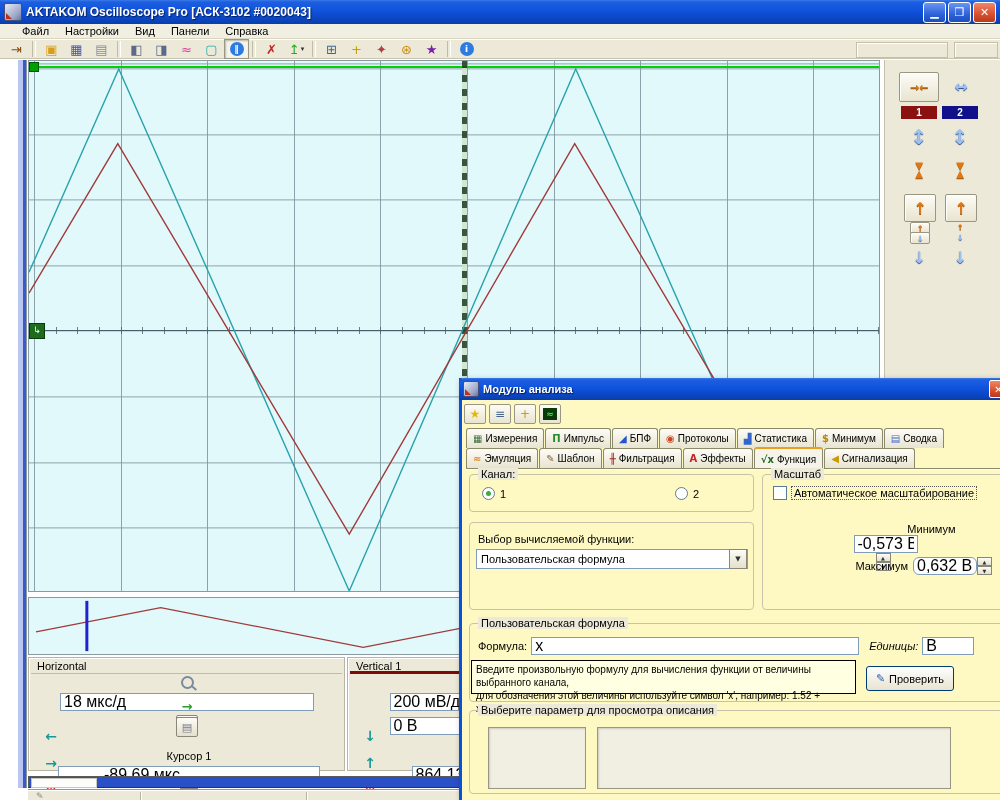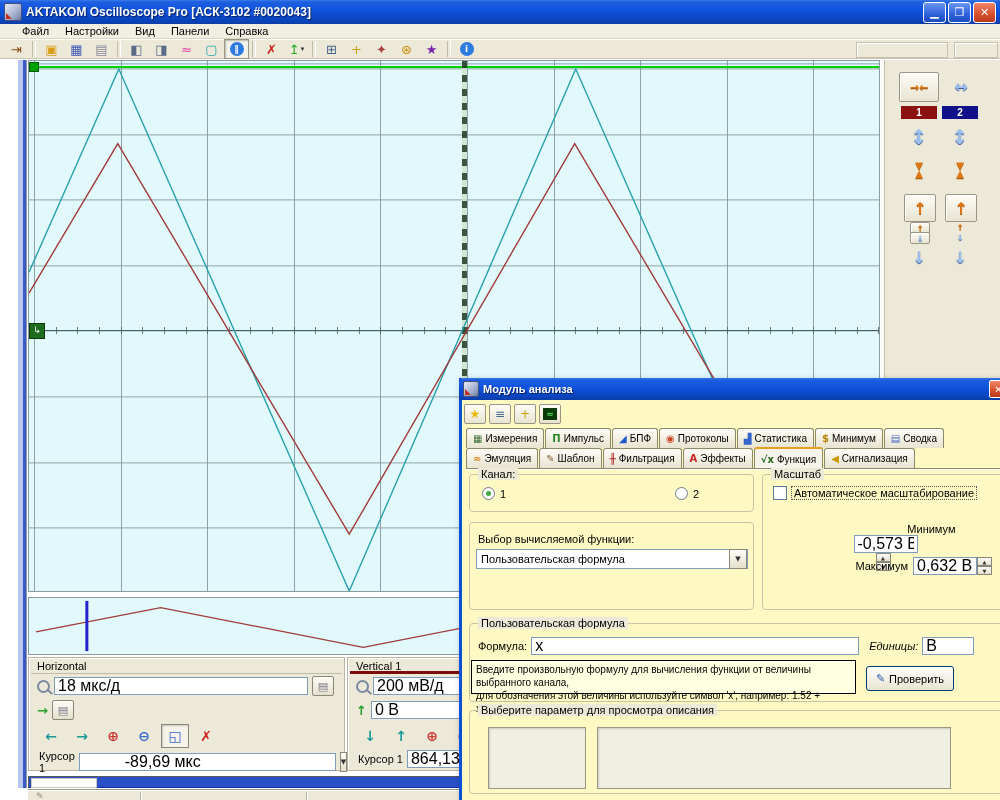--- a/index.html
+++ b/index.html
@@ -57,21 +57,21 @@
   .wavesvg{position:absolute;left:0;top:0;width:100%;height:100%;}
   .overview{position:absolute;left:28px;top:597px;width:852px;height:58px;box-sizing:border-box;
     border:1px solid #8a9aa0;background:#e2f9fb;}
   .overview svg{width:100%;height:100%;display:block;}
 
   
   .panelbox{position:absolute;background:#ece9d8;border:1px solid #b8b4a2;box-shadow:inset 1px 1px 0 #fff;box-sizing:border-box;}
   .ptitle{position:absolute;left:8px;top:2px;font-size:11px;}
   .hline{position:absolute;left:2px;top:15px;right:2px;height:1px;background:#c0bcab;}
   .redbar{position:absolute;left:2px;top:13px;right:2px;height:3px;background:#7a0c0c;}
-  .prow{position:absolute;display:flex;align-items:center;gap:4px;}
+  .prow{position:absolute;display:flex;align-items:center;gap:4px;flex-direction:column;}
   .lens{width:9px;height:9px;border:2px solid #7a8aa0;border-radius:50%;position:relative;flex:0 0 auto;}
   .lens::after{content:"";position:absolute;width:6px;height:2px;background:#7a8aa0;right:-5px;bottom:-2px;transform:rotate(40deg);}
   .garrow{color:#2aa02a;font-weight:bold;font-size:13px;font-family:"DejaVu Sans",sans-serif;line-height:13px;}
   input.field{background:#fff;border:1px solid #7f9db9;height:16px;font-size:16px;font-family:"Liberation Sans",sans-serif;padding:0 3px;}
   .minibtn{width:20px;height:18px;background:linear-gradient(180deg,#fdfcf7,#e4e0cc);border:1px solid #8a867a;border-radius:2px;
     display:flex;align-items:center;justify-content:center;font-size:11px;color:#7a7a8a;font-family:"DejaVu Sans",sans-serif;}
   .toolrow{display:flex;gap:3px;}
   .trbtn{width:26px;height:22px;display:flex;align-items:center;justify-content:center;border:1px solid transparent;
     font-family:"DejaVu Sans",sans-serif;font-size:14px;font-weight:bold;}
   .trbtn.pressed{border:1px solid #8a867a;background:#f6f4ea;box-shadow:inset 1px 1px 2px rgba(0,0,0,.2);}
@@ -456,21 +456,21 @@
       <div style="position:absolute;left:0;top:48px;width:100%;display:flex;align-items:center;flex-direction:column;">
         <span style="width:145px;text-align:right;">Минимум</span>
         <input class="field" style="width: 56px; margin-left: 5px;" value="-0,573 В">
         <span class="spin">
             <div>▲</div>
             <div>▼</div>
           </span>
       </div>
       <div style="position:absolute;left:0;top:82px;width:100%;display:flex;align-items:center;">
         <span style="width:145px;text-align:right;">Максимум</span>
-        <input class="field" style="width: 56px; margin-left: 5px;" value="0,632 В">
+        <input class="field" style="width: 56px; margin-left: 5px; border-radius: 6px;" value="0,632 В">
         <span class="spin">
             <div>▲</div>
             <div>▼</div>
           </span>
       </div>
     </div>
 
     <div class="groupbox" style="left:7px;top:245px;width:536px;height:79px;">
       <span class="gblabel">Пользовательская формула</span>
       <div style="position:absolute;left:8px;top:13px;display:flex;align-items:center;gap:4px;width:520px;">

